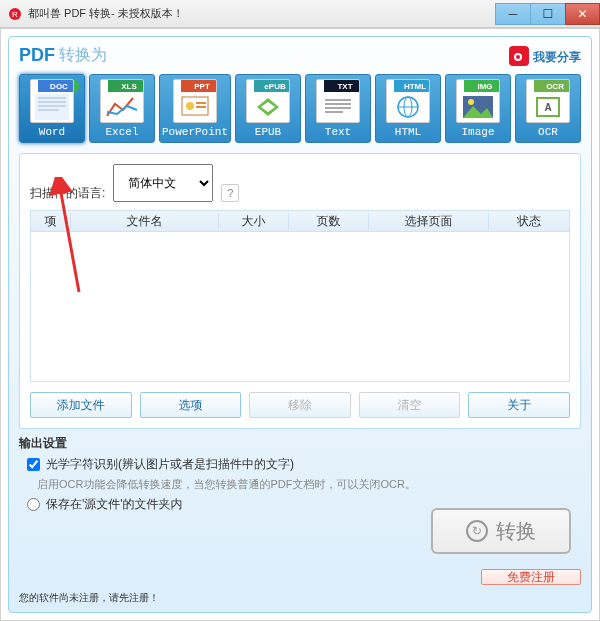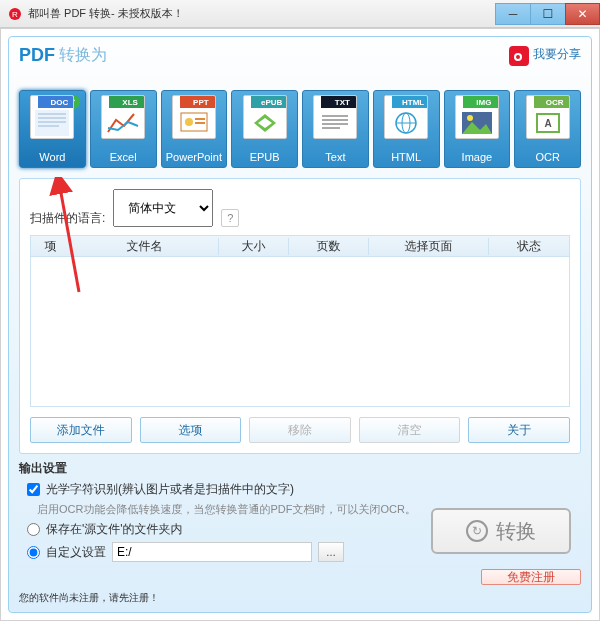--- a/index.html
+++ b/index.html
@@ -9,32 +9,32 @@
 .titlebar .app-icon { width: 14px; height: 14px; margin-right: 6px; display: inline-flex; align-items: center; justify-content: center; }
 .win-controls { margin-left: auto; display: flex; }
 .win-btn { width: 35px; height: 22px; display: flex; align-items: center; justify-content: center; font-size: 12px; color: #333; }
 .win-btn.min { background: linear-gradient(#9bd0f2,#7ec2ec); border: 1px solid #6aabd8; border-right: none; }
 .win-btn.max { background: linear-gradient(#9bd0f2,#7ec2ec); border: 1px solid #6aabd8; border-right: none; }
 .win-btn.close { background: linear-gradient(#e67a6f,#c94b3e); color: #fff; border: 1px solid #b13e33; }
 
 .content { height: 593px; border: 1px solid #d1d1d1; background: #fff; padding: 7px; }
 .panel { border: 1px solid #9dd1f1; border-radius: 4px; background: linear-gradient(#fdfeff,#e8f4fc 60%, #dceefb); padding: 8px 10px; height: 100%; position: relative; }
 
-.hdr { display: flex; align-items: center; margin-bottom: 24px; }
+.hdr { display: flex; align-items: center; margin-bottom: 8px; }
 .hdr-title { color: #1c88cf; font-size: 18px; font-weight: bold; }
 .hdr-sub { color: #7db9df; font-size: 16px; margin-left: 4px; }
-.share { margin-left: auto; display: flex; align-items: flex-start; font-size: 12px; color: #2a78b3; }
+.share { margin-left: auto; display: flex; align-items: flex-end; font-size: 12px; color: #2a78b3; font-weight: bold; }
 .share .weibo { width: 20px; height: 20px; border-radius: 4px; background: #e6162d; display: inline-flex; align-items: center; justify-content: center; color: #fff; font-size: 12px; margin-right: 4px; }
 
 .tiles { display: flex; gap: 4px; margin-bottom: 10px; }
 .tile { flex: 1; background: linear-gradient(#56acde,#2f8cc9); border: 1px solid #2a7bb1; border-radius: 3px; padding: 4px 2px; display: flex; flex-direction: column; align-items: center; color: #fff; font-size: 11px; cursor: pointer; position: relative; }
 .tile.selected { background: linear-gradient(#3b9bd6,#1b74b3); box-shadow: 0 0 4px #1b74b3; }
 .tile-icon { width: 44px; height: 44px; background: #fff; border: 1px solid #ccc; border-radius: 2px; display: flex; flex-direction: column; align-items: center; justify-content: center; font-size: 9px; font-weight: bold; overflow: hidden; position: relative; }
 .tile-icon .band { width: 100%; height: 12px; display: flex; align-items: center; justify-content: center; color: #fff; font-size: 8px; margin-left: 14px; }
-.tile-label { margin-top: 12px; }
+.tile-label { margin-top: 3px; font-family: Liberation Mono, monospace; }
 .check { position: absolute; top: 4px; right: 5px; width: 14px; height: 14px; background: #3bb54a; border-radius: 50%; display: flex; align-items: center; justify-content: center; color: #fff; font-size: 10px; }
 
 .inner { background: #fff; border: 1px solid #b7dcf3; border-radius: 3px; padding: 10px; margin-bottom: 6px; position: relative; }
 .lang-row { display: flex; align-items: flex-end; gap: 8px; font-size: 12px; color: #333; margin-bottom: 8px; }
 .lang-row select { font-size: 12px; padding: 10px; width: 100px; }
 .help { width: 18px; height: 18px; border: 1px solid #ccc; border-radius: 2px; display: inline-flex; align-items: center; justify-content: center; font-size: 11px; color: #888; }
 
 .thead { display: flex; background: linear-gradient(#ecf5fb,#e1eef8); border: 1px solid #cde3f2; height: 22px; align-items: center; font-size: 12px; color: #333; }
 .thead > div { text-align: center; border-right: 1px solid #cde3f2; }
 .thead > div:last-child { border-right: none; }
@@ -218,26 +218,20 @@
   <div class="out-title">输出设置</div>
   <div class="opt-row">
     <input type="checkbox" checked="" style="">
     <span>光学字符识别(辨认图片或者是扫描件中的文字)</span>
   </div>
   <div class="hint">启用OCR功能会降低转换速度，当您转换普通的PDF文档时，可以关闭OCR。</div>
   <div class="opt-row">
     <input type="radio" name="out" style="">
     <span>保存在'源文件'的文件夹内</span>
   </div>
-  <div class="opt-row">
-    <input type="radio" name="out" checked="" style="">
-    <span>自定义设置</span>
-    <input class="path-input" value="E:/" style="">
-    <span class="browse">…</span>
-  </div>
 
   <div class="convert">
     <span class="gear">↻</span>
     <span>转换</span>
   </div>
 
   <svg class="arrow" width="40" height="120">
     <defs>
           <marker id="ah" markerWidth="8" markerHeight="8" refX="4" refY="4" orient="auto">
             <path d="M0,0 L8,4 L0,8 Z" fill="#e62e2e"></path>

